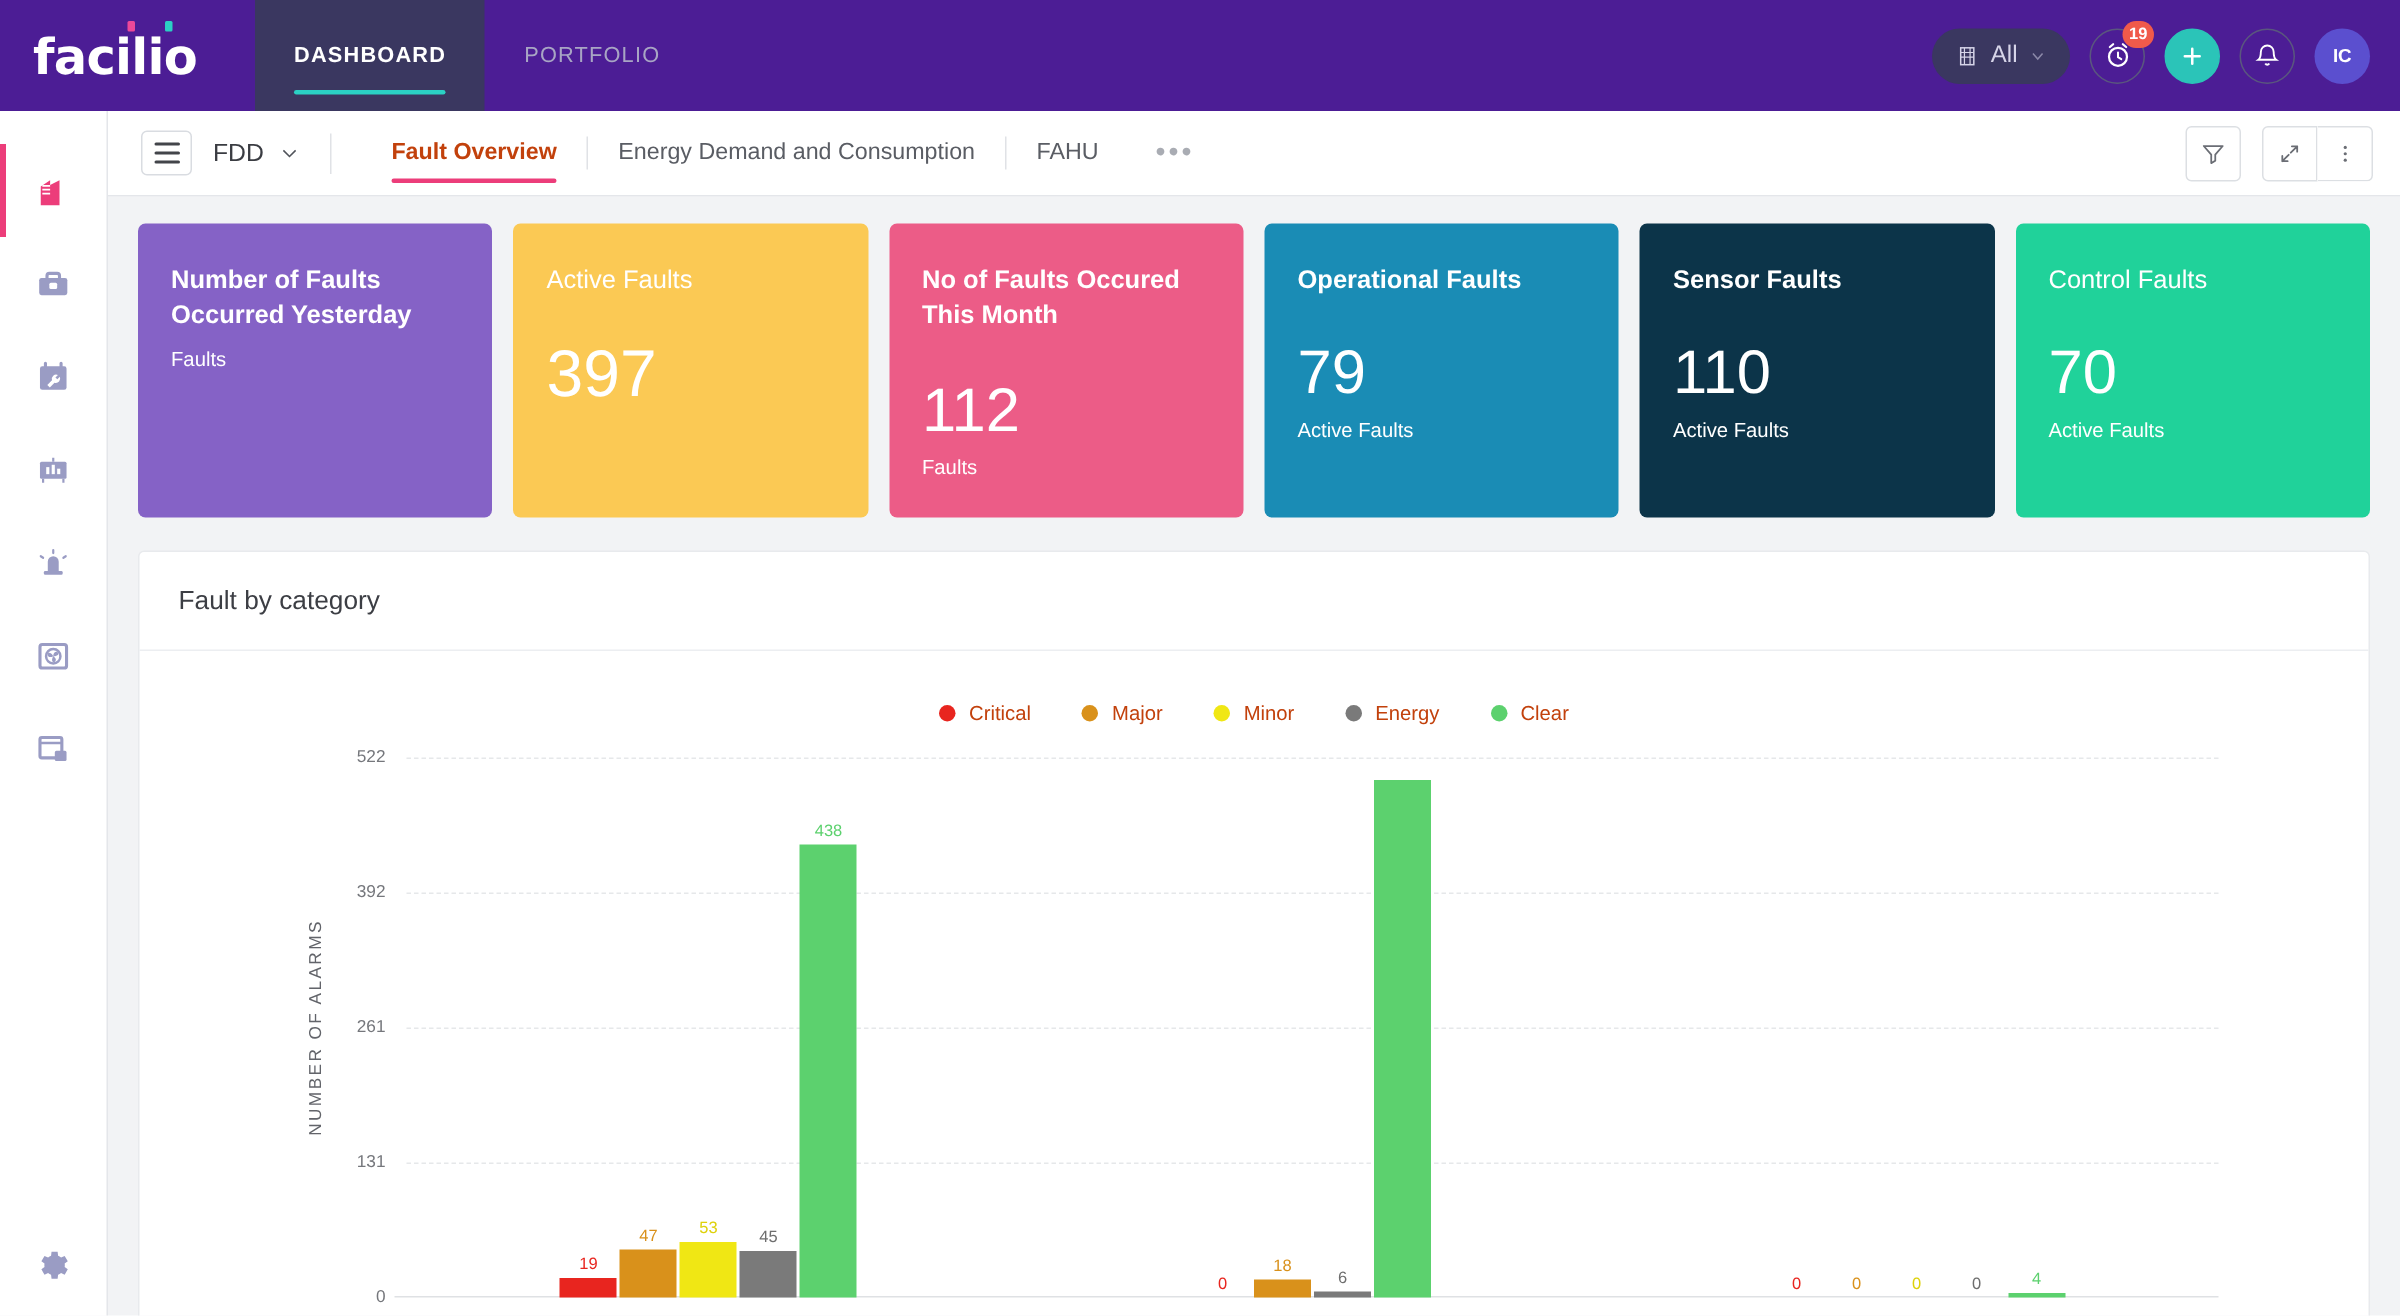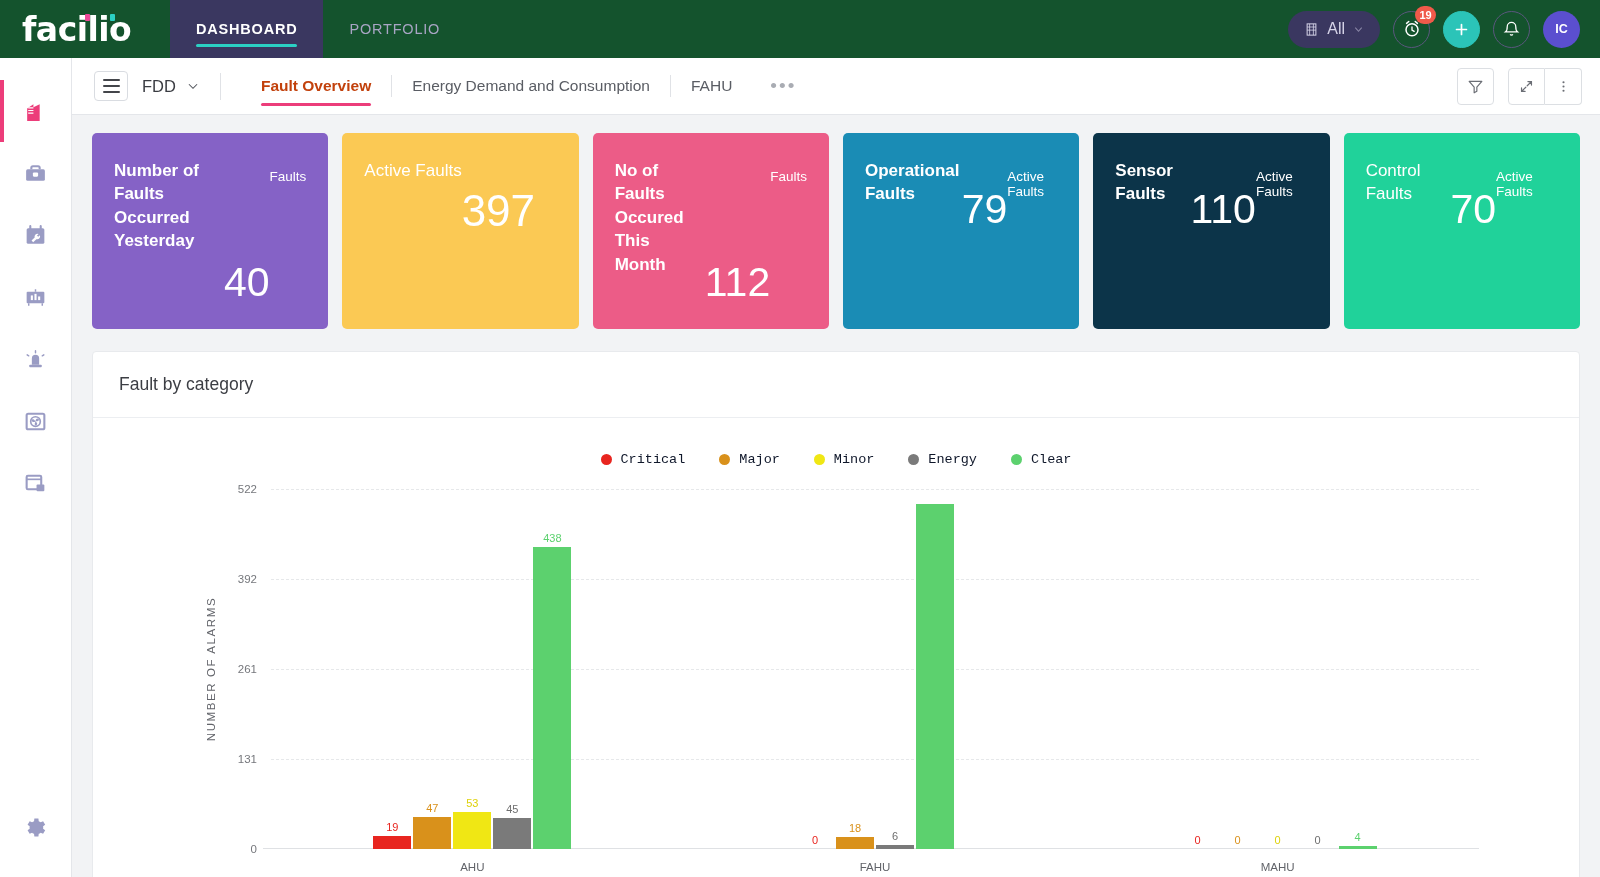--- a/index.html
+++ b/index.html
@@ -6,21 +6,21 @@
   html, body { width: 1600px; height: 877px; overflow: hidden; }
   body {
     font-family: "Liberation Sans", sans-serif;
     background: #f2f3f5;
     color: #333;
     -webkit-font-smoothing: antialiased;
   }
 
   
   .topnav {
-    height: 58px; background: #14532d; display: flex; align-items: stretch;
+    height: 74px; background: #4c1d95; display: flex; align-items: stretch;
     position: relative; z-index: 20; text-align: center;
   }
   .brand {
     width: 170px; display: flex; align-items: center; padding-left: 22px;
     font-size: 33px; font-weight: 700; color: #fff; letter-spacing: -0.5px;
     position: relative; font-family: "DejaVu Sans", sans-serif;
   }
   .brand .dot-pink { position: absolute; width: 5px; height: 7px; background: #ec4899; border-radius: 1px; top: 14px; left: 85px; }
   .brand .dot-teal { position: absolute; width: 5px; height: 7px; background: #2bd0c4; border-radius: 1px; top: 14px; left: 110px; }
   .navtab {
@@ -115,39 +115,39 @@
   .tool-group .tool-btn:last-child { border-radius: 0 4px 4px 0; border-left: none; }
   .tool-single { border-radius: 4px; }
 
   
   .scroll { flex: 1; overflow: hidden; padding: 18px 20px 0 20px; }
 
   
   .kpis { display: flex; gap: 14px; margin-bottom: 22px; }
   .kpi {
     flex: 1; height: 196px; border-radius: 5px; padding: 26px 22px;
-    color: #fff; display: flex; flex-direction: row; position: relative;
+    color: #fff; display: flex; flex-direction: column; position: relative;
   }
   .kpi .k-title { font-size: 17px; line-height: 1.38; font-weight: 700; }
   .kpi .k-title.light { font-weight: 400; }
   .kpi .k-value { font-size: 41px; font-weight: 300; line-height: 1; margin-top: auto; }
   .kpi .k-value.big { font-size: 44px; }
   .kpi .k-sub { font-size: 13.5px; margin-top: 10px; font-weight: 400; }
   .kpi.pad-top .k-value { margin-top: 30px; }
 
   
   .panel { background: #fff; border-radius: 4px; border: 1px solid #e8eaed; }
   .panel-head {
     padding: 22px 26px; font-size: 17.5px; color: #3c3e44; border-bottom: 1px solid #eceef1;
   }
   .chart-area { position: relative; height: 500px; padding: 0; }
   .legend {
     display: flex; justify-content: center; gap: 34px; padding-top: 34px;
   }
-  .legend-item { display: flex; align-items: center; gap: 9px; font-size: 13.5px; color: #0f172a; cursor: pointer; font-family: Liberation Mono, monospace; }
+  .legend-item { display: flex; align-items: center; gap: 9px; font-size: 13.5px; color: #c2410c; cursor: pointer; }
   .legend-dot { width: 11px; height: 11px; border-radius: 50%; display: inline-block; }
 
   .plot { position: relative; height: 360px; margin: 22px 100px 0 178px; }
   .gridline { position: absolute; left: 0; right: 0; border-top: 1px dashed #e6e8ea; }
   .ytick {
     position: absolute; right: 100%; margin-right: 14px; transform: translateY(-50%);
     font-size: 11.5px; color: #75777c; white-space: nowrap;
   }
   .axis-x { position: absolute; left: -8px; right: 0; bottom: 0; border-top: 1px solid #dfe1e4; }
   .ylabel {
@@ -334,21 +334,20 @@
           </svg>
         </div>
       </div>
     </div>
 
     <div class="scroll">
 
       <div class="kpis">
         <div class="kpi" style="background: rgb(133, 98, 198);">
           <div class="k-title">Number of Faults Occurred Yesterday</div>
-          <div class="k-value">40</div>
           <div class="k-sub">Faults</div>
         </div>
         <div class="kpi pad-top" style="background: rgb(251, 201, 84);">
           <div class="k-title light">Active Faults</div>
           <div class="k-value big">397</div>
           <div class="k-sub"></div>
         </div>
         <div class="kpi" style="background: rgb(236, 92, 135);">
           <div class="k-title">No of Faults Occured This Month</div>
           <div class="k-value">112</div>

